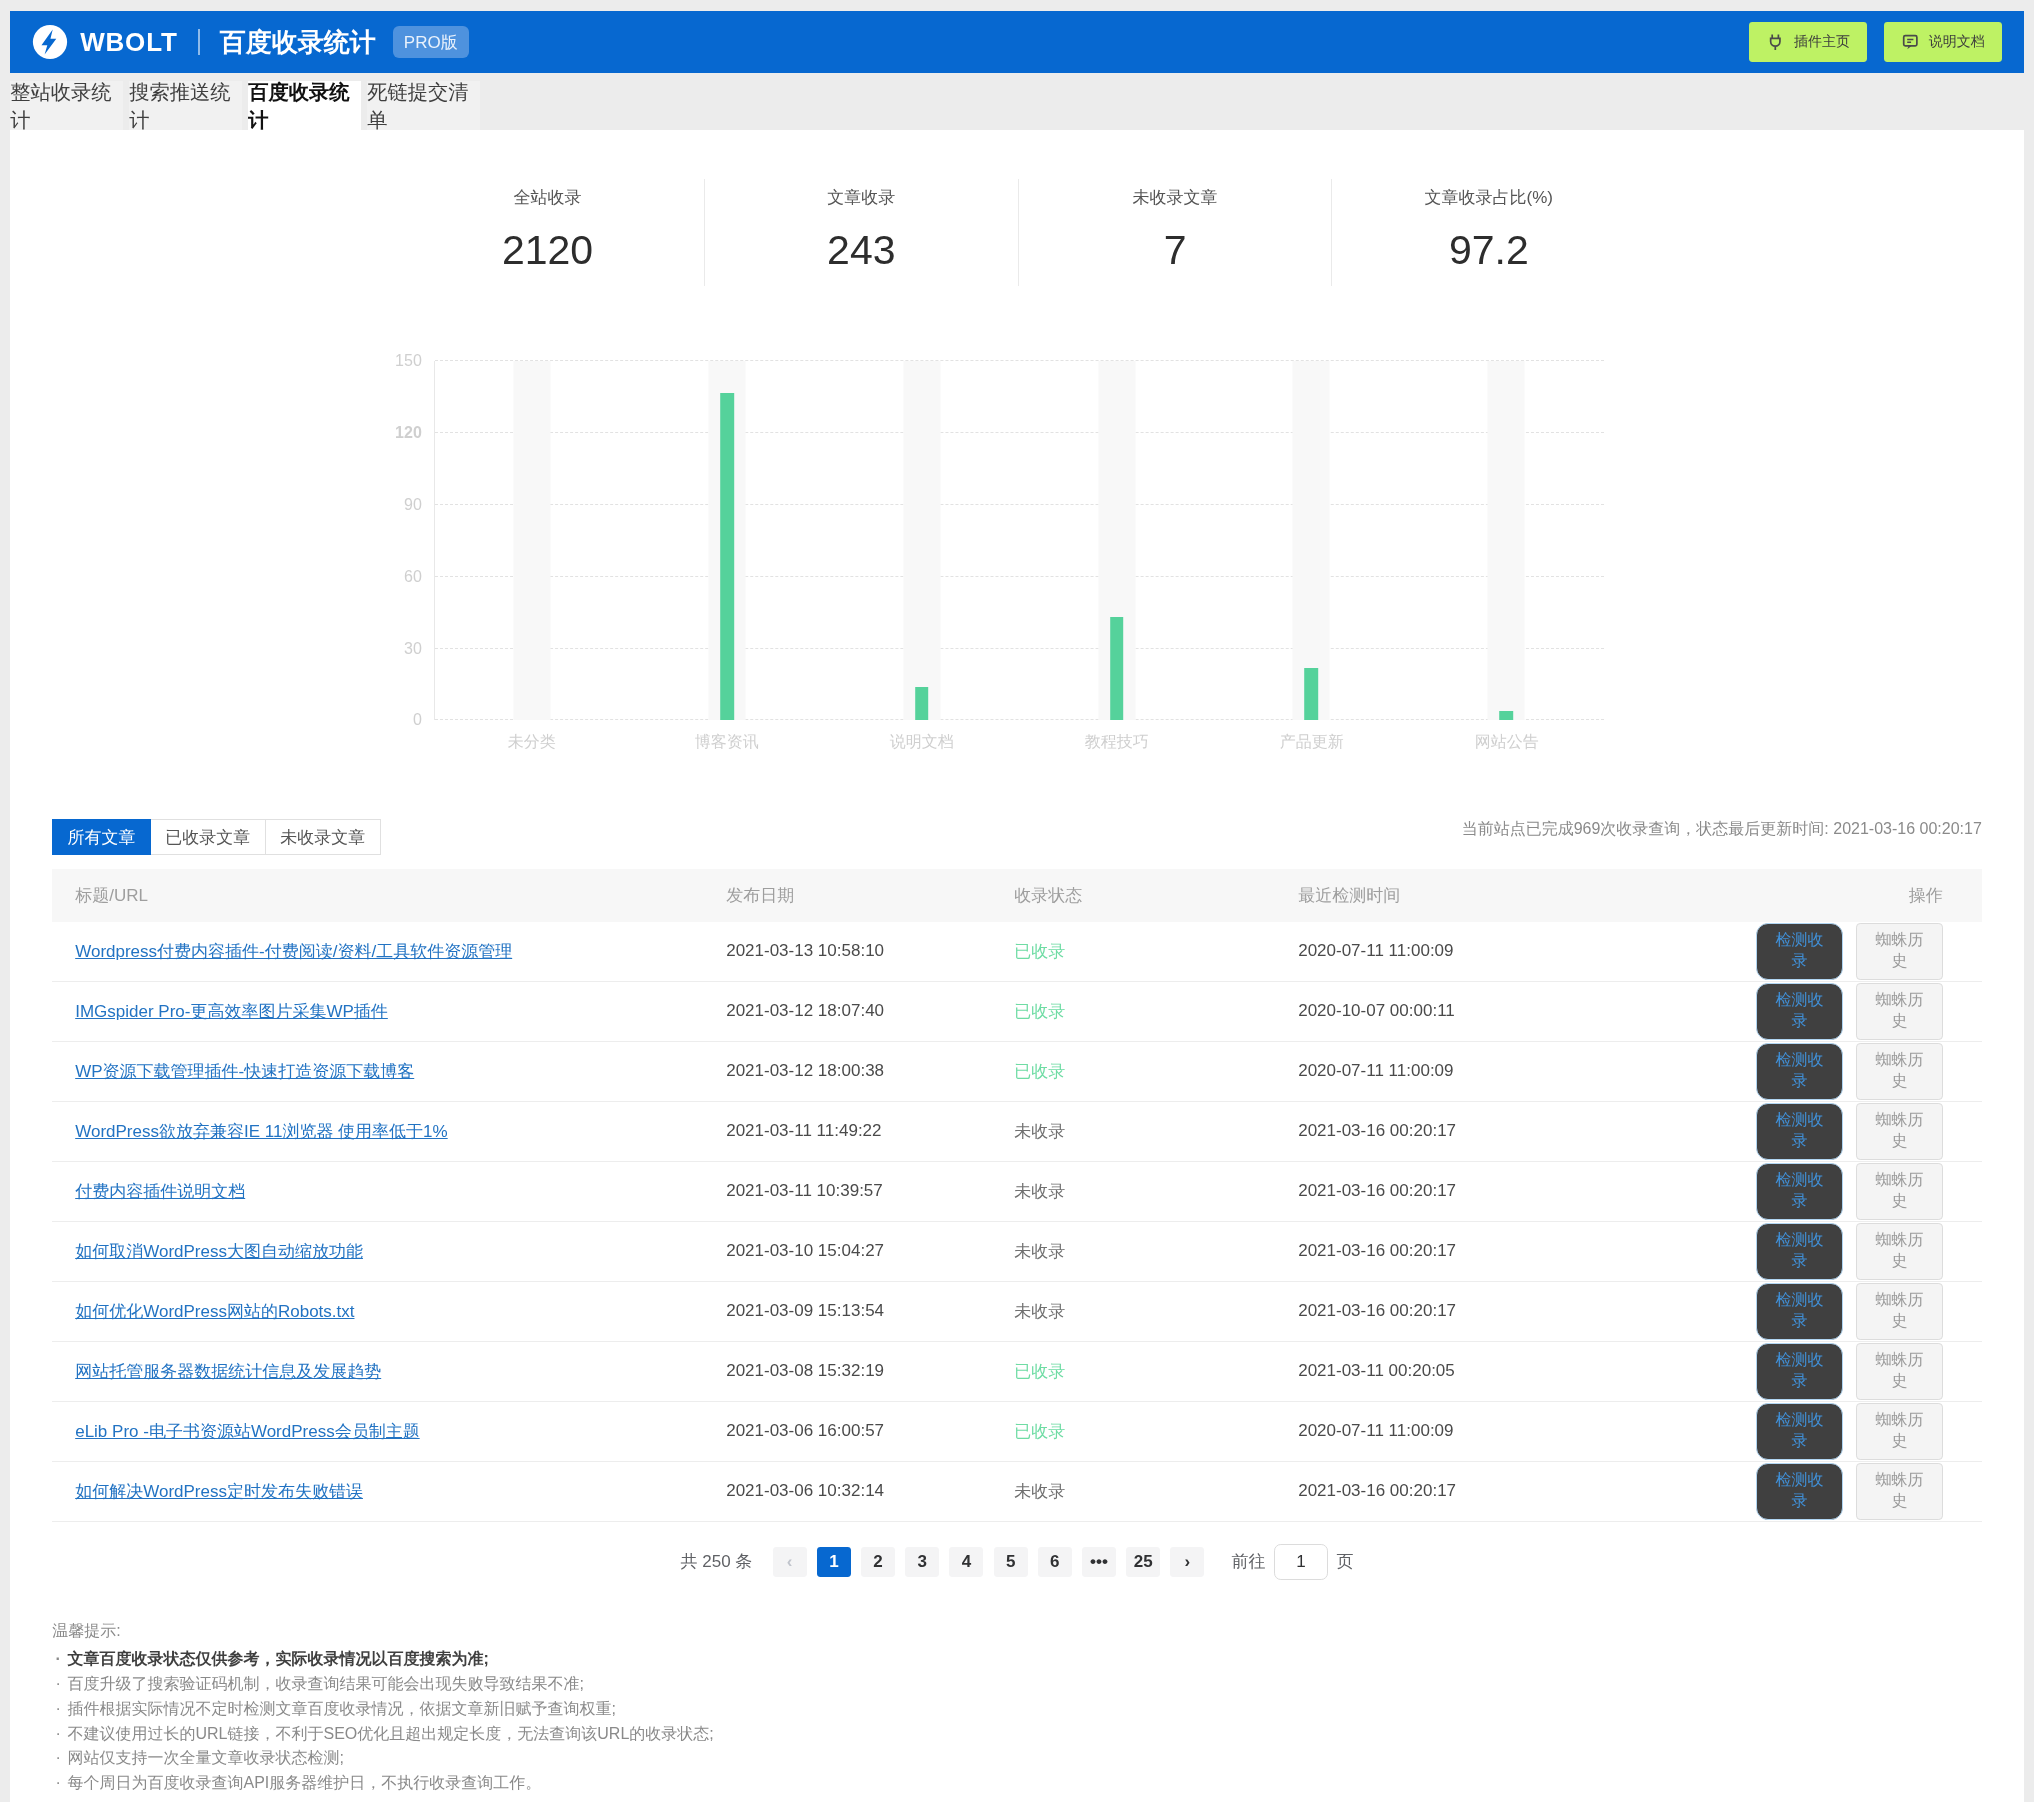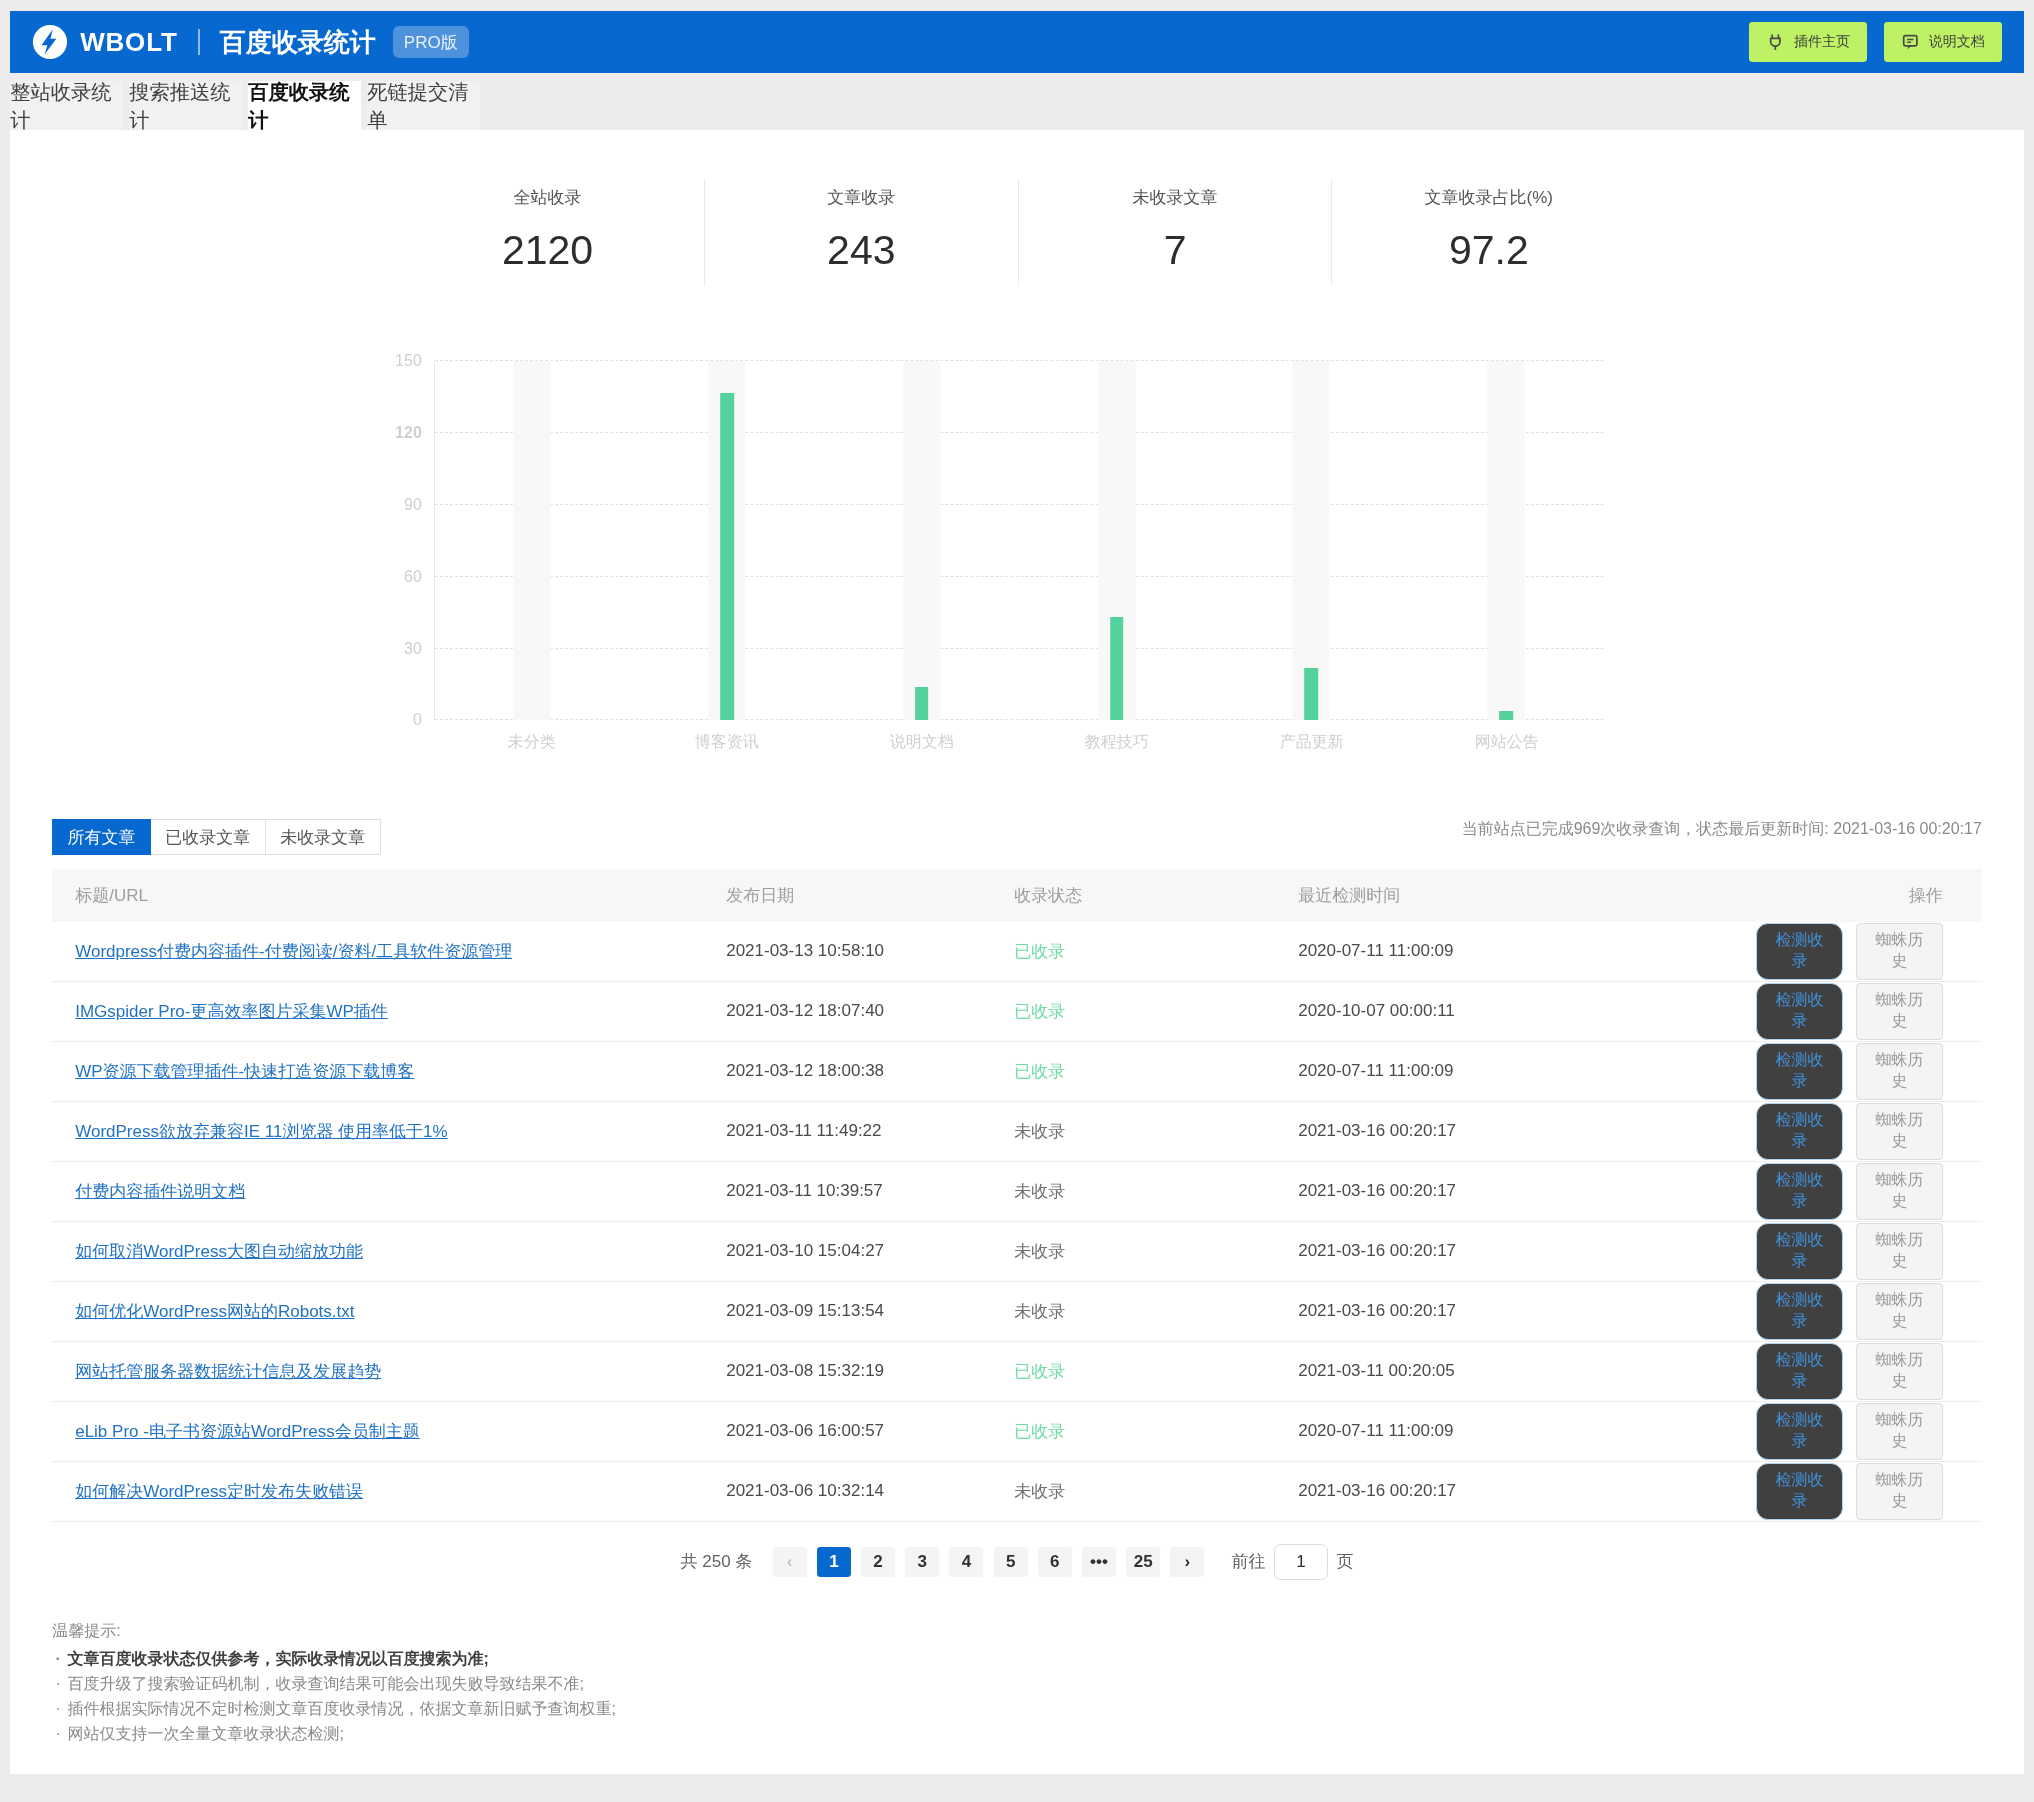--- a/index.html
+++ b/index.html
@@ -353,19 +353,21 @@
         <span>页</span>
       </span>
     </div>
 
     <div class="notes">
       <div class="notes-title">温馨提示:</div>
       <ul>
         <li>文章百度收录状态仅供参考，实际收录情况以百度搜索为准;</li>
         <li>百度升级了搜索验证码机制，收录查询结果可能会出现失败导致结果不准;</li>
         <li>插件根据实际情况不定时检测文章百度收录情况，依据文章新旧赋予查询权重;</li>
+        <li>不建议使用过长的URL链接，不利于SEO优化且超出规定长度，无法查询该URL的收录状态;</li>
         <li>网站仅支持一次全量文章收录状态检测;</li>
+        <li>每个周日为百度收录查询API服务器维护日，不执行收录查询工作。</li>
       </ul>
     </div>
 
   </div>
 </div>
 
 
 </body></html>

